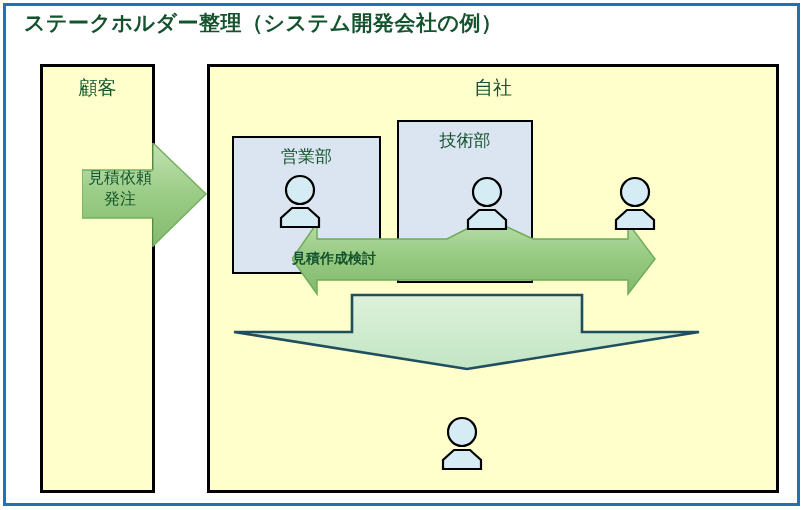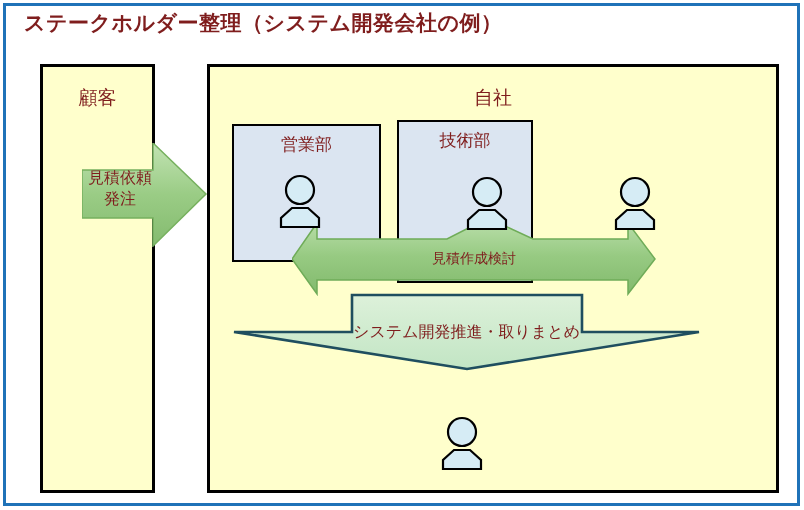--- a/index.html
+++ b/index.html
@@ -1,45 +1,45 @@
 <!DOCTYPE html>
 <html><head>
 <meta charset="utf-8">
 <style>
   html,body{margin:0;padding:0;background:#ffffff;}
   #stage{
     position:relative;width:804px;height:510px;background:#ffffff;
-    font-family:"Liberation Sans","DejaVu Sans",sans-serif;color:#7f1d1d;
+    font-family:"Liberation Sans","DejaVu Sans",sans-serif;color:#14532d;
     overflow:hidden;
   }
   .frame{
     position:absolute;left:3px;top:3px;right:4px;bottom:4px;
     border:3px solid #1F72B8;box-sizing:border-box;
   }
   .title{
     position:absolute;left:24px;top:9px;font-size:21px;font-weight:bold;
     letter-spacing:0.5px;white-space:nowrap;
   }
   .panel{
     position:absolute;background:#FFFFCC;border:3px solid #000;
     box-sizing:border-box;text-align:center;
   }
-  .panel-label{font-size:19px;padding-top:18px;}
+  .panel-label{font-size:19px;padding-top:8px;}
   .deptbox{
     position:absolute;background:#DBE5F1;border:2px solid #000;
     box-sizing:border-box;text-align:center;
   }
   .dept-label{font-size:17px;padding-top:7px;}
   .abs{position:absolute;}
   .arrow-label-sm{
     position:absolute;font-size:16px;line-height:21px;white-space:pre-line;
     text-align:center;
   }
   .arrow-label-mid{
-    position:absolute;font-size:14px;font-weight:normal;text-align:center;
+    position:absolute;font-size:14px;font-weight:bold;text-align:left;
     white-space:nowrap;
   }
   .arrow-label-big{
     position:absolute;font-size:16px;text-align:center;white-space:nowrap;
   }
   svg{display:block;}
 </style>
 </head>
 <body>
 
@@ -59,21 +59,21 @@
   <div class="title">ステークホルダー整理（システム開発会社の例）</div>
 
   <div class="panel" style="left:40px;top:64px;width:115px;height:429px;">
     <div class="panel-label">顧客</div>
   </div>
 
   <div class="panel" style="left:207px;top:64px;width:572px;height:429px;">
     <div class="panel-label">自社</div>
   </div>
 
-  <div class="deptbox" style="left:232px;top:124px;width:149px;height:138px;">
+  <div class="deptbox" style="left:232px;top:136px;width:149px;height:138px;">
     <div class="dept-label">営業部</div>
   </div>
   <div class="deptbox" style="left:397px;top:120px;width:136px;height:163px;">
     <div class="dept-label">技術部</div>
   </div>
 
 
   <svg class="abs" style="left:82px;top:143px;" width="126" height="104" viewBox="0 0 126 104">
     <defs>
       <linearGradient id="gGreen1" x1="0" y1="0" x2="0" y2="1">
@@ -101,21 +101,20 @@
 
   <svg class="abs" style="left:231px;top:293px;" width="471" height="79" viewBox="0 0 471 79">
     <defs>
       <linearGradient id="gMint" x1="0" y1="0" x2="0" y2="1">
         <stop offset="0" stop-color="#DDF1DA"></stop>
         <stop offset="1" stop-color="#C2E5C4"></stop>
       </linearGradient>
     </defs>
     <path d="M121,2 L351,2 L351,39 L468,39 L236,76 L3,39 L121,39 Z" fill="url(#gMint)" stroke="#1F4E5F" stroke-width="2.6" stroke-linejoin="miter"></path>
   </svg>
-  <div class="arrow-label-big" style="left:231px;top:322px;width:471px;">システム開発推進・取りまとめ</div>
 
   <svg class="abs" style="left:278px;top:174px;" width="44" height="56" viewBox="0 0 44 56">
       <use href="#person-symbol"></use>
     </svg>
   <svg class="abs" style="left:465px;top:176px;" width="44" height="56" viewBox="0 0 44 56">
       <use href="#person-symbol"></use>
     </svg>
   <svg class="abs" style="left:613px;top:176px;" width="44" height="56" viewBox="0 0 44 56">
       <use href="#person-symbol"></use>
     </svg>

